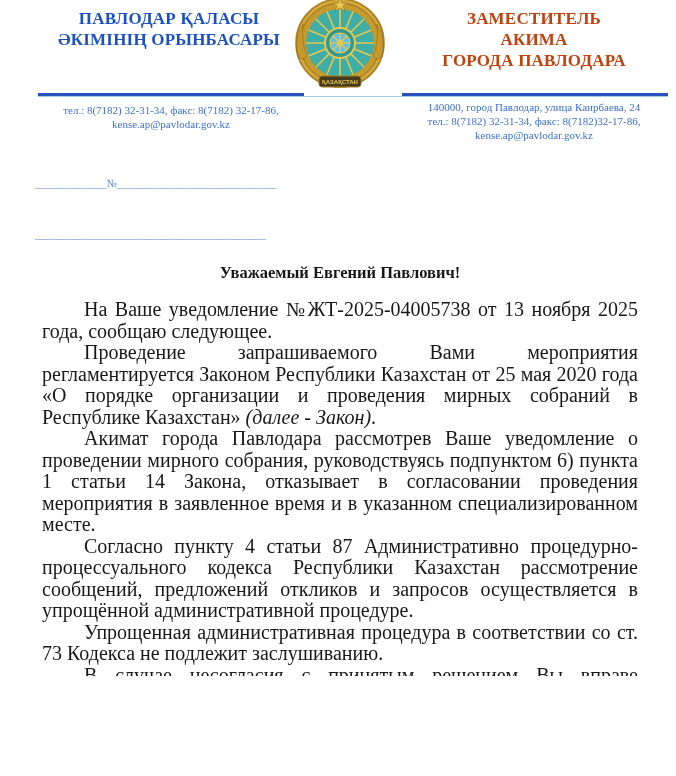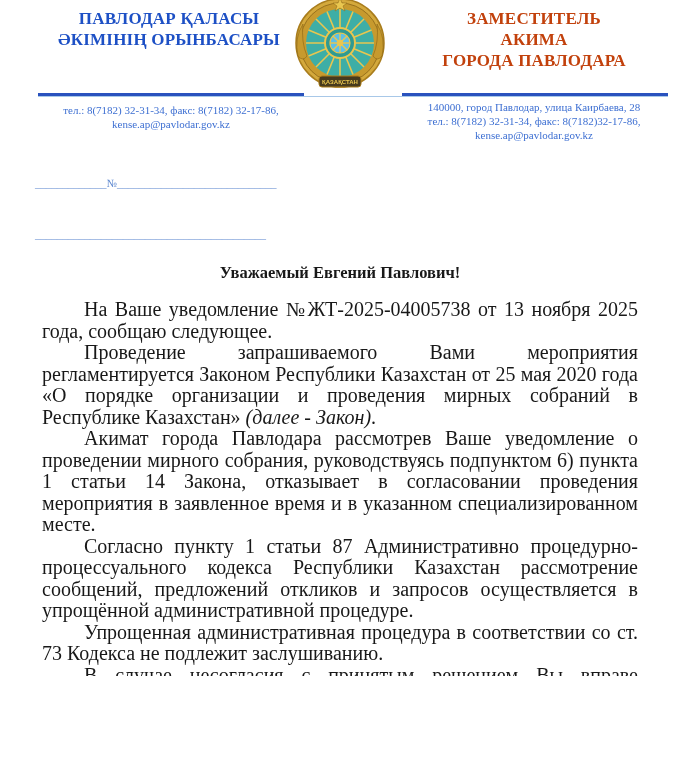--- a/index.html
+++ b/index.html
@@ -125,38 +125,38 @@
   <div class="rule-thin" style="background: rgb(168, 200, 232);"></div>
   <div class="rule-thick left" style="background: rgb(42, 82, 190);"></div>
   <div class="rule-thick right" style="background: rgb(42, 82, 190);"></div>
 
   <div class="lh-address left" style="color: rgb(61, 111, 210);">
     <div>тел.: 8(7182) 32-31-34,  факс: 8(7182) 32-17-86,</div>
     <div>kense.ap@pavlodar.gov.kz</div>
   </div>
 
   <div class="lh-address right" style="color: rgb(61, 111, 210);">
-    <div>140000, город Павлодар, улица Каирбаева, 28</div>
+    <div>140000, город Павлодар, улица Каирбаева, 24</div>
     <div>тел.: 8(7182) 32-31-34, факс: 8(7182)32-17-86,</div>
     <div>kense.ap@pavlodar.gov.kz</div>
   </div>
 
   <div class="ref-lines" style="color: rgb(91, 134, 207);">
     <div>_____________№_____________________________</div>
     <div>__________________________________________</div>
   </div>
 
 
   <div class="salutation">Уважаемый Евгений Павлович!</div>
 
   <div class="body-text">
     <p>На Ваше уведомление №ЖТ-2025-04005738 от 13 ноября 2025 года, сообщаю следующее.</p>
     <p><span>Проведение запрашиваемого Вами мероприятия регламентируется Законом Республики Казахстан от 25 мая 2020 года «О порядке организации и проведения мирных собраний в Республике Казахстан»</span><span class="law-note"> (далее - Закон)</span><span>.</span></p>
     <p>Акимат города Павлодара рассмотрев Ваше уведомление о проведении мирного собрания, руководствуясь подпунктом 6) пункта 1 статьи 14 Закона, отказывает в согласовании проведения мероприятия в заявленное время и в указанном специализированном месте.</p>
-    <p>Согласно пункту 1 статьи 87 Административно процедурно-процессуального кодекса Республики Казахстан рассмотрение сообщений, предложений откликов и запросов осуществляется в упрощённой административной процедуре.</p>
+    <p>Согласно пункту 4 статьи 87 Административно процедурно-процессуального кодекса Республики Казахстан рассмотрение сообщений, предложений откликов и запросов осуществляется в упрощённой административной процедуре.</p>
     <p>Упрощенная административная процедура в соответствии со ст. 73 Кодекса не подлежит заслушиванию.</p>
     <p>В случае несогласия с принятым решением Вы вправе обжаловать его в административном (досудебном) порядке, в соответствии со статьей 91 Административного процедурного кодекса Республики Казахстан.</p>
   </div>
 
   <div class="signature">
     <div class="sig-position">
       <div>Заместитель акима</div>
       <div>города Павлодара</div>
     </div>
     <div class="sig-name">С. Гладышева</div>

